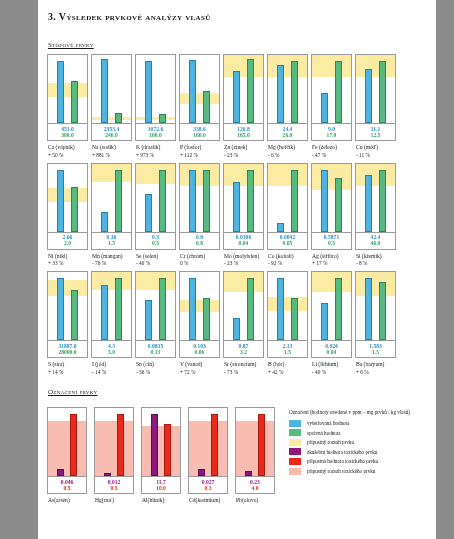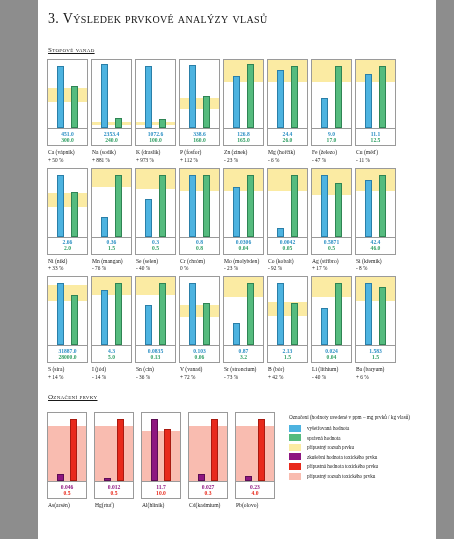--- a/index.html
+++ b/index.html
@@ -11,22 +11,22 @@
   }
   #page {
     position: absolute;
     left: 38px; top: 0;
     width: 398px; height: 539px;
     background: #ffffff;
   }
   #inner { padding: 11px 10px 0 8px; }
 
   .doc-title {
-    font-size: 14px;
-    font-weight: normal;
+    font-size: 10px;
+    font-weight: bold;
     font-variant: small-caps;
     letter-spacing: .35px;
     color: #161616;
     margin-bottom: 11px;
     padding-left: 2px;
   }
   .section-head {
     font-size: 7px;
     font-variant: small-caps;
     letter-spacing: .3px;
@@ -98,21 +98,21 @@
   .ltext { font-size: 5.1px; color: #1a1a1a; }
 </style>
 </head>
 <body>
 
 <div id="page">
   <div id="inner">
 
     <div class="doc-title">3. Výsledek prvkové analýzy vlasů</div>
 
-    <div class="section-head">Stopové vanad</div>
+    <div class="section-head">Stopové prvky</div>
 
     <div class="grid-row" id="row1">
         <div class="cell">
           <div class="plot">
             <div class="band" style="top:28px;height:14px"></div>
             <div class="bar blue" style="height:62px"></div>
             <div class="bar green" style="height:42px"></div>
           </div>
           <div class="vbox">
             <div class="v1">451.0</div>

